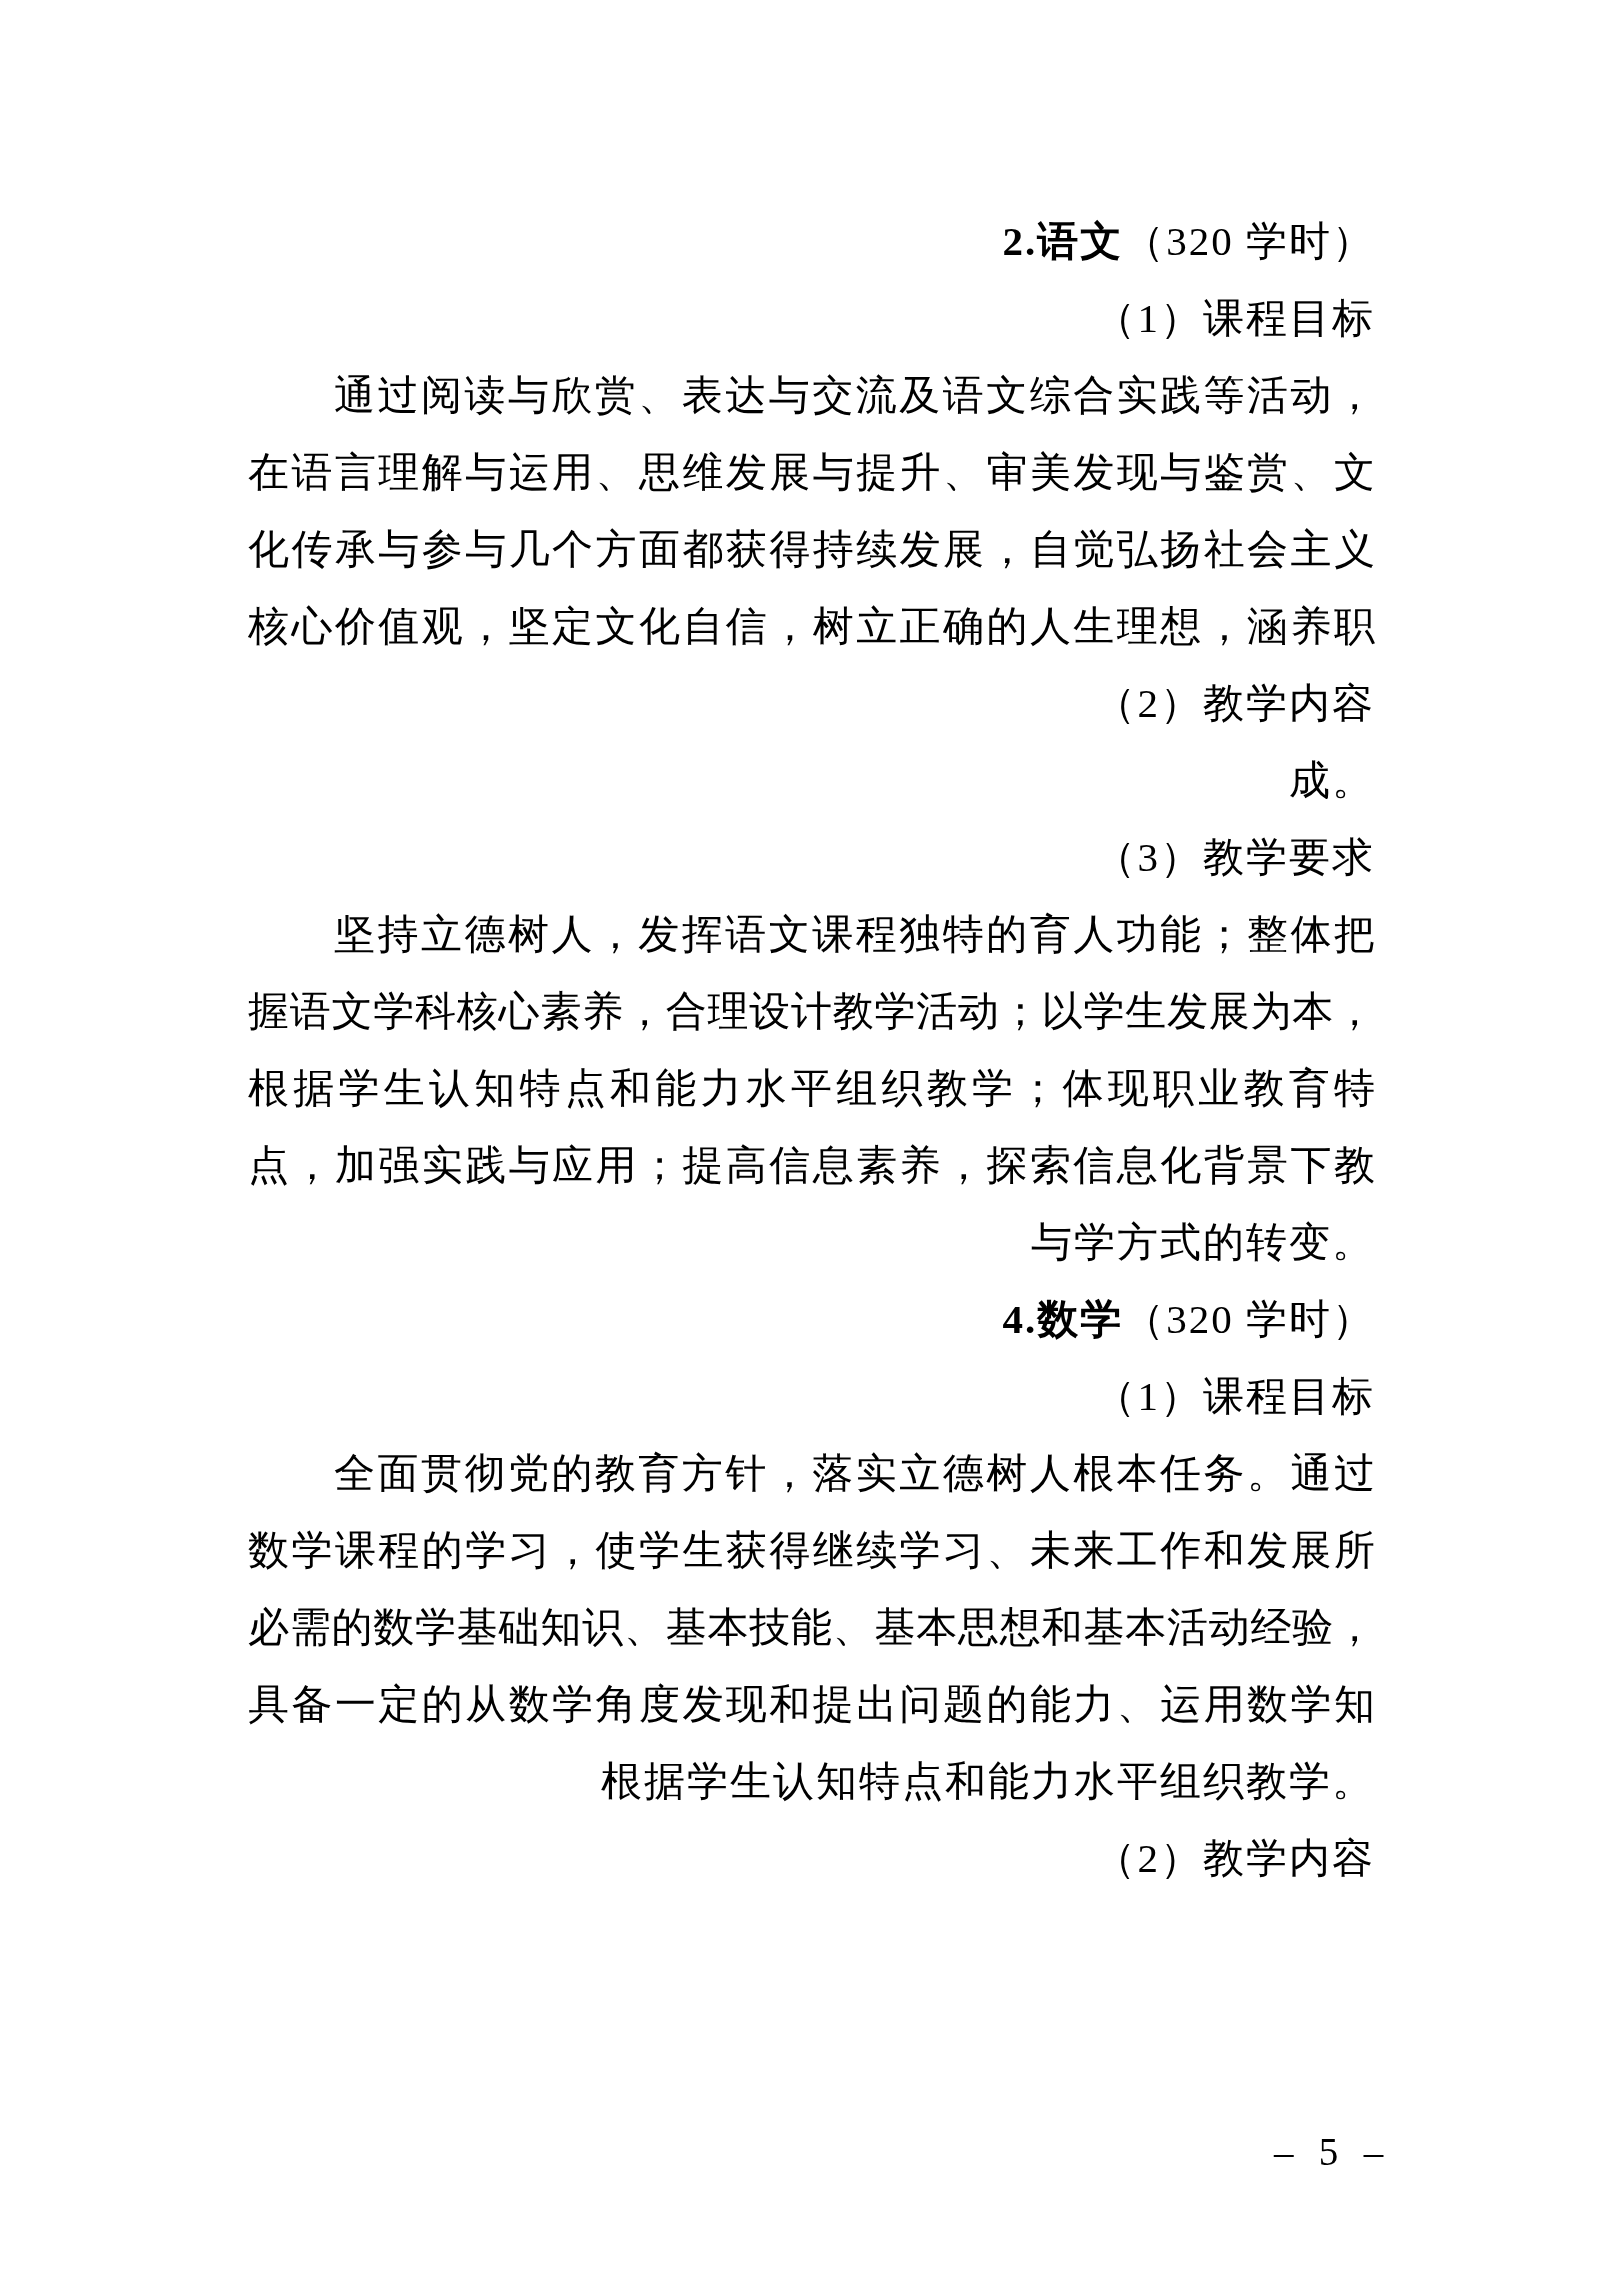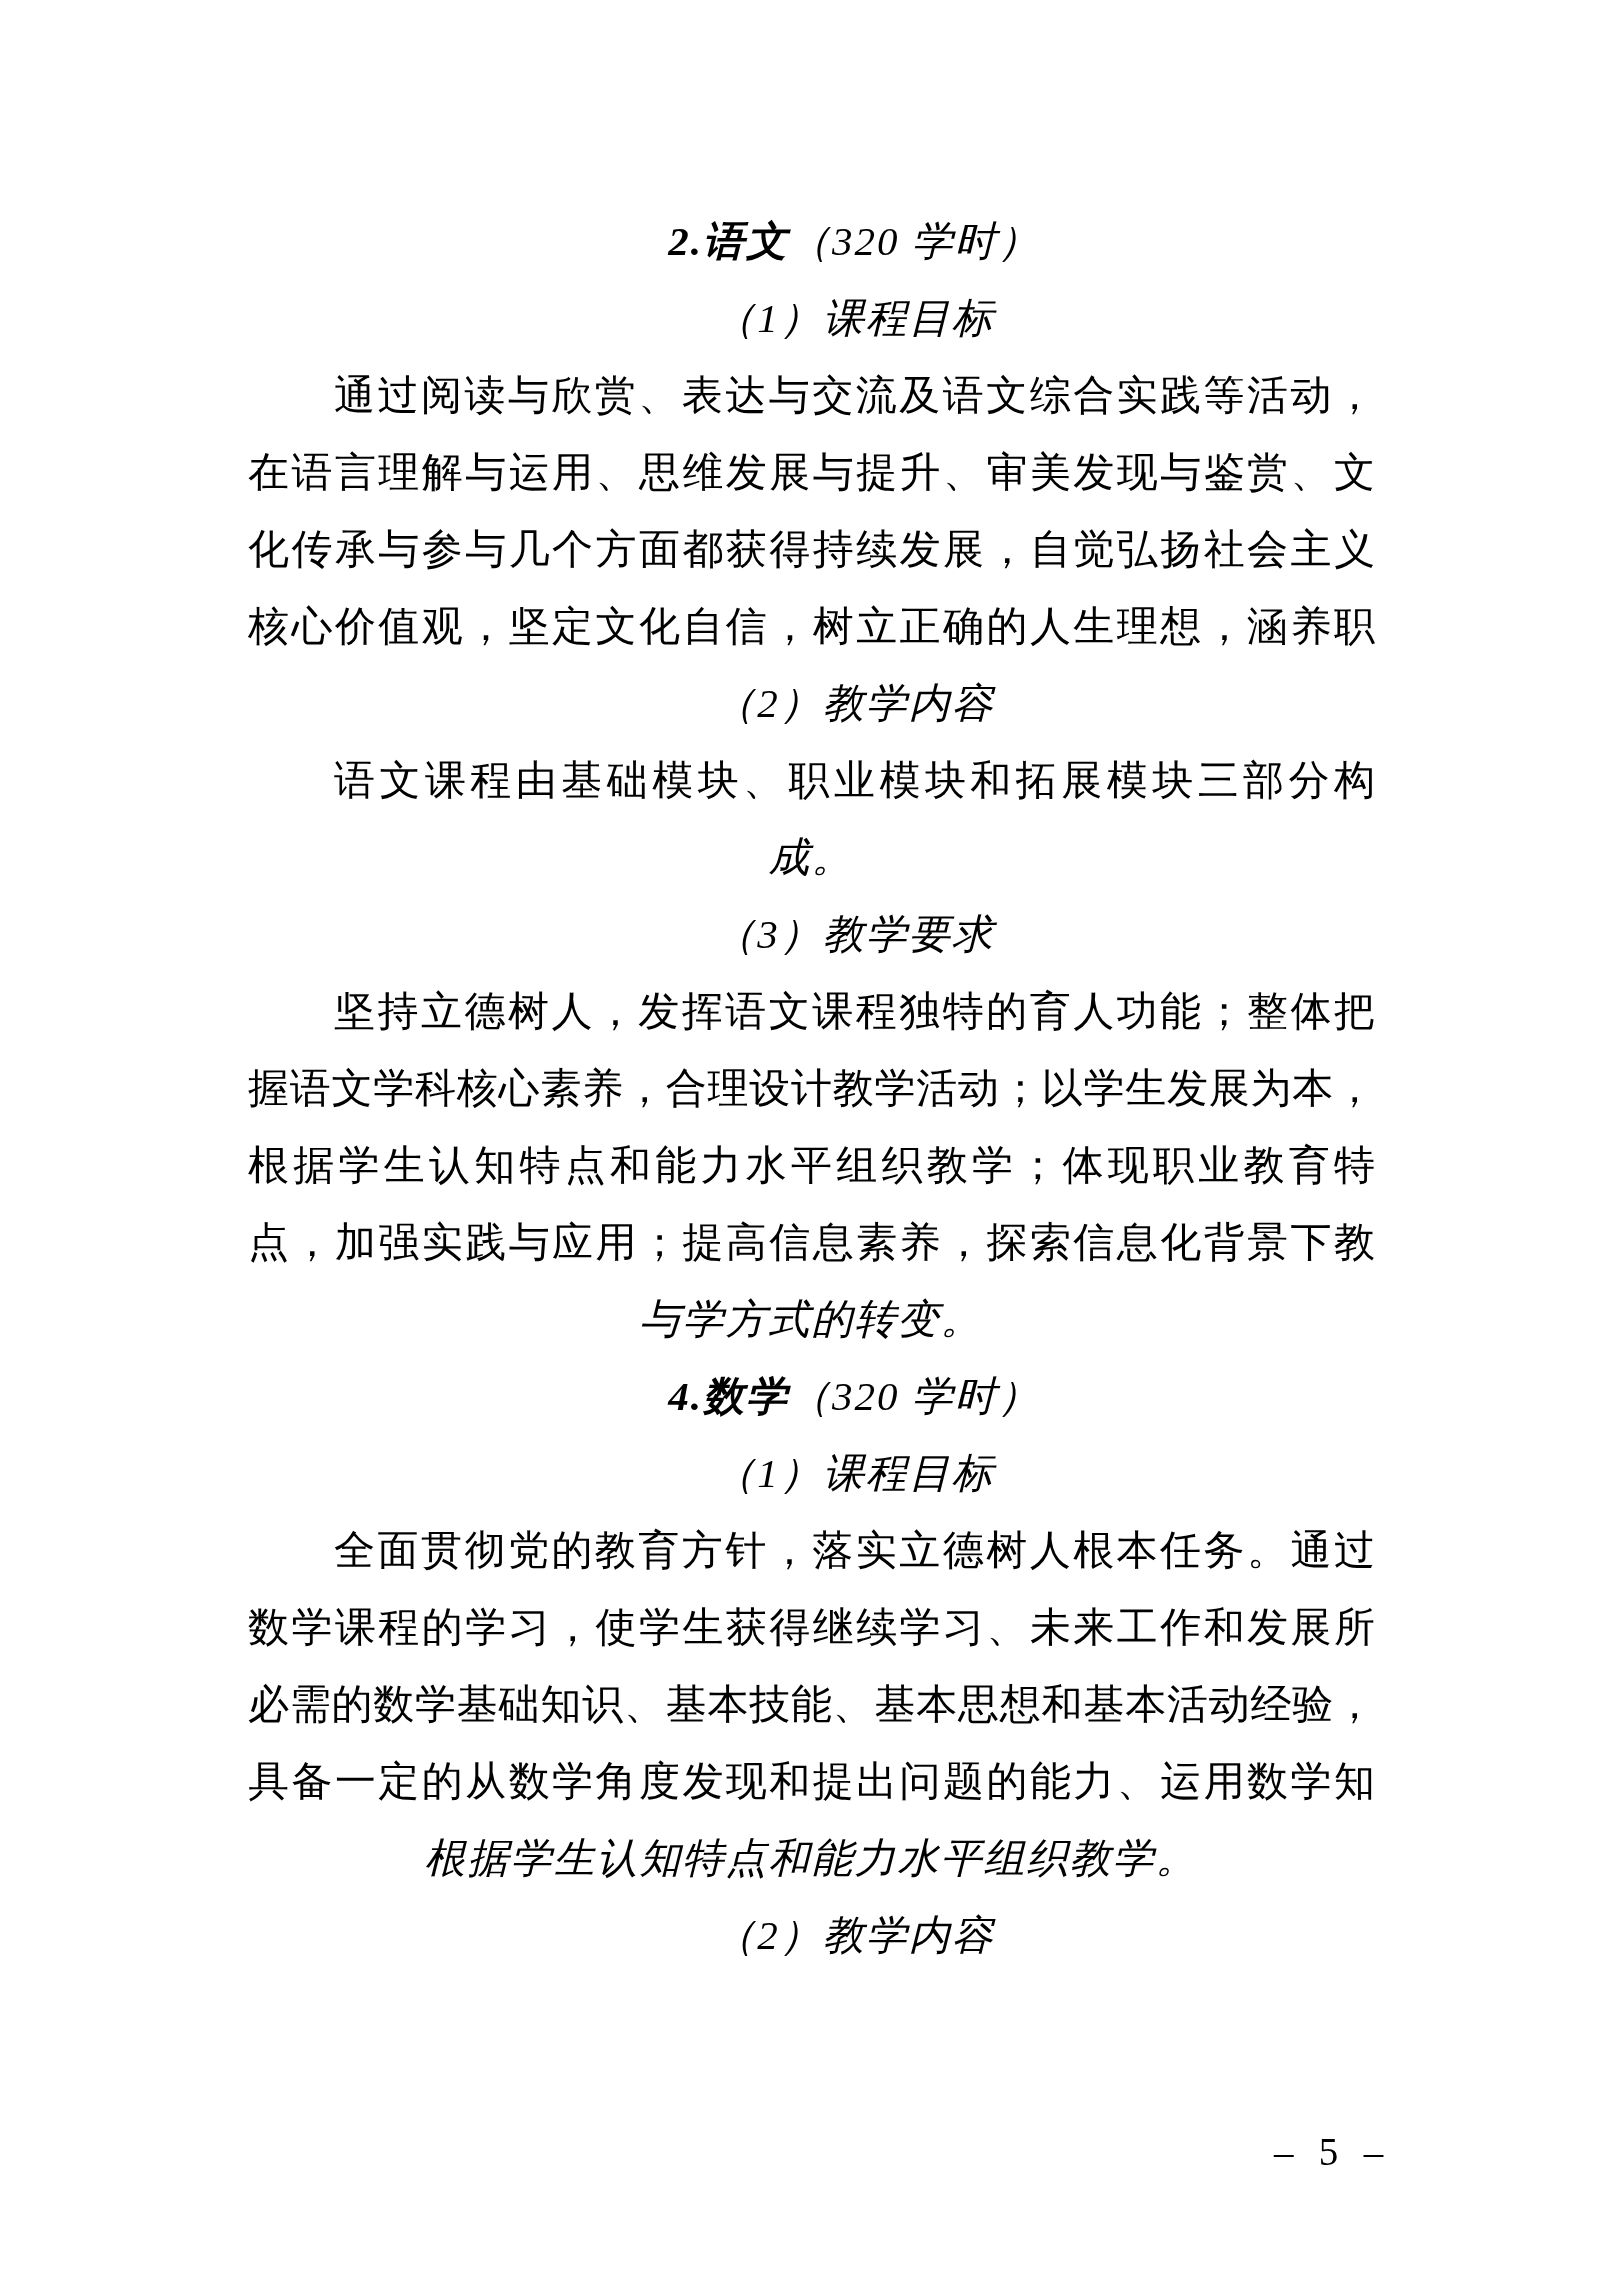--- a/index.html
+++ b/index.html
@@ -24,23 +24,22 @@
     white-space:normal;
     overflow:hidden;
   }
   .indent{padding-left:86px;}
   .fill{
     text-align:justify;
     text-align-last:justify;
     text-justify:inter-character;
   }
   .last,.head{
-    text-align:center;
+    text-align:right;
     letter-spacing:2px;
-    font-style:italic;
   }
   .b{font-weight:bold;}
   .footer{
     position:absolute;
     top:2129px;left:1274px;
     font-size:39px;
     letter-spacing:7.8px;
     color:#000000;
   }
 </style>
@@ -49,21 +48,20 @@
 
 <div class="page">
   <div class="content">
       <div class="line head indent"><span class="b">2.语文</span><span>（320 学时）</span></div>
       <div class="line head indent"><span>（1）课程目标</span></div>
       <div class="line fill indent">通过阅读与欣赏、表达与交流及语文综合实践等活动，</div>
       <div class="line fill">在语言理解与运用、思维发展与提升、审美发现与鉴赏、文</div>
       <div class="line fill">化传承与参与几个方面都获得持续发展，自觉弘扬社会主义</div>
       <div class="line fill">核心价值观，坚定文化自信，树立正确的人生理想，涵养职</div>
       <div class="line head indent"><span>（2）教学内容</span></div>
-      <div class="line fill indent">语文课程由基础模块、职业模块和拓展模块三部分构</div>
       <div class="line last">成。</div>
       <div class="line head indent"><span>（3）教学要求</span></div>
       <div class="line fill indent">坚持立德树人，发挥语文课程独特的育人功能；整体把</div>
       <div class="line fill">握语文学科核心素养，合理设计教学活动；以学生发展为本，</div>
       <div class="line fill">根据学生认知特点和能力水平组织教学；体现职业教育特</div>
       <div class="line fill">点，加强实践与应用；提高信息素养，探索信息化背景下教</div>
       <div class="line last">与学方式的转变。</div>
       <div class="line head indent"><span class="b">4.数学</span><span>（320 学时）</span></div>
       <div class="line head indent"><span>（1）课程目标</span></div>
       <div class="line fill indent">全面贯彻党的教育方针，落实立德树人根本任务。通过</div>

